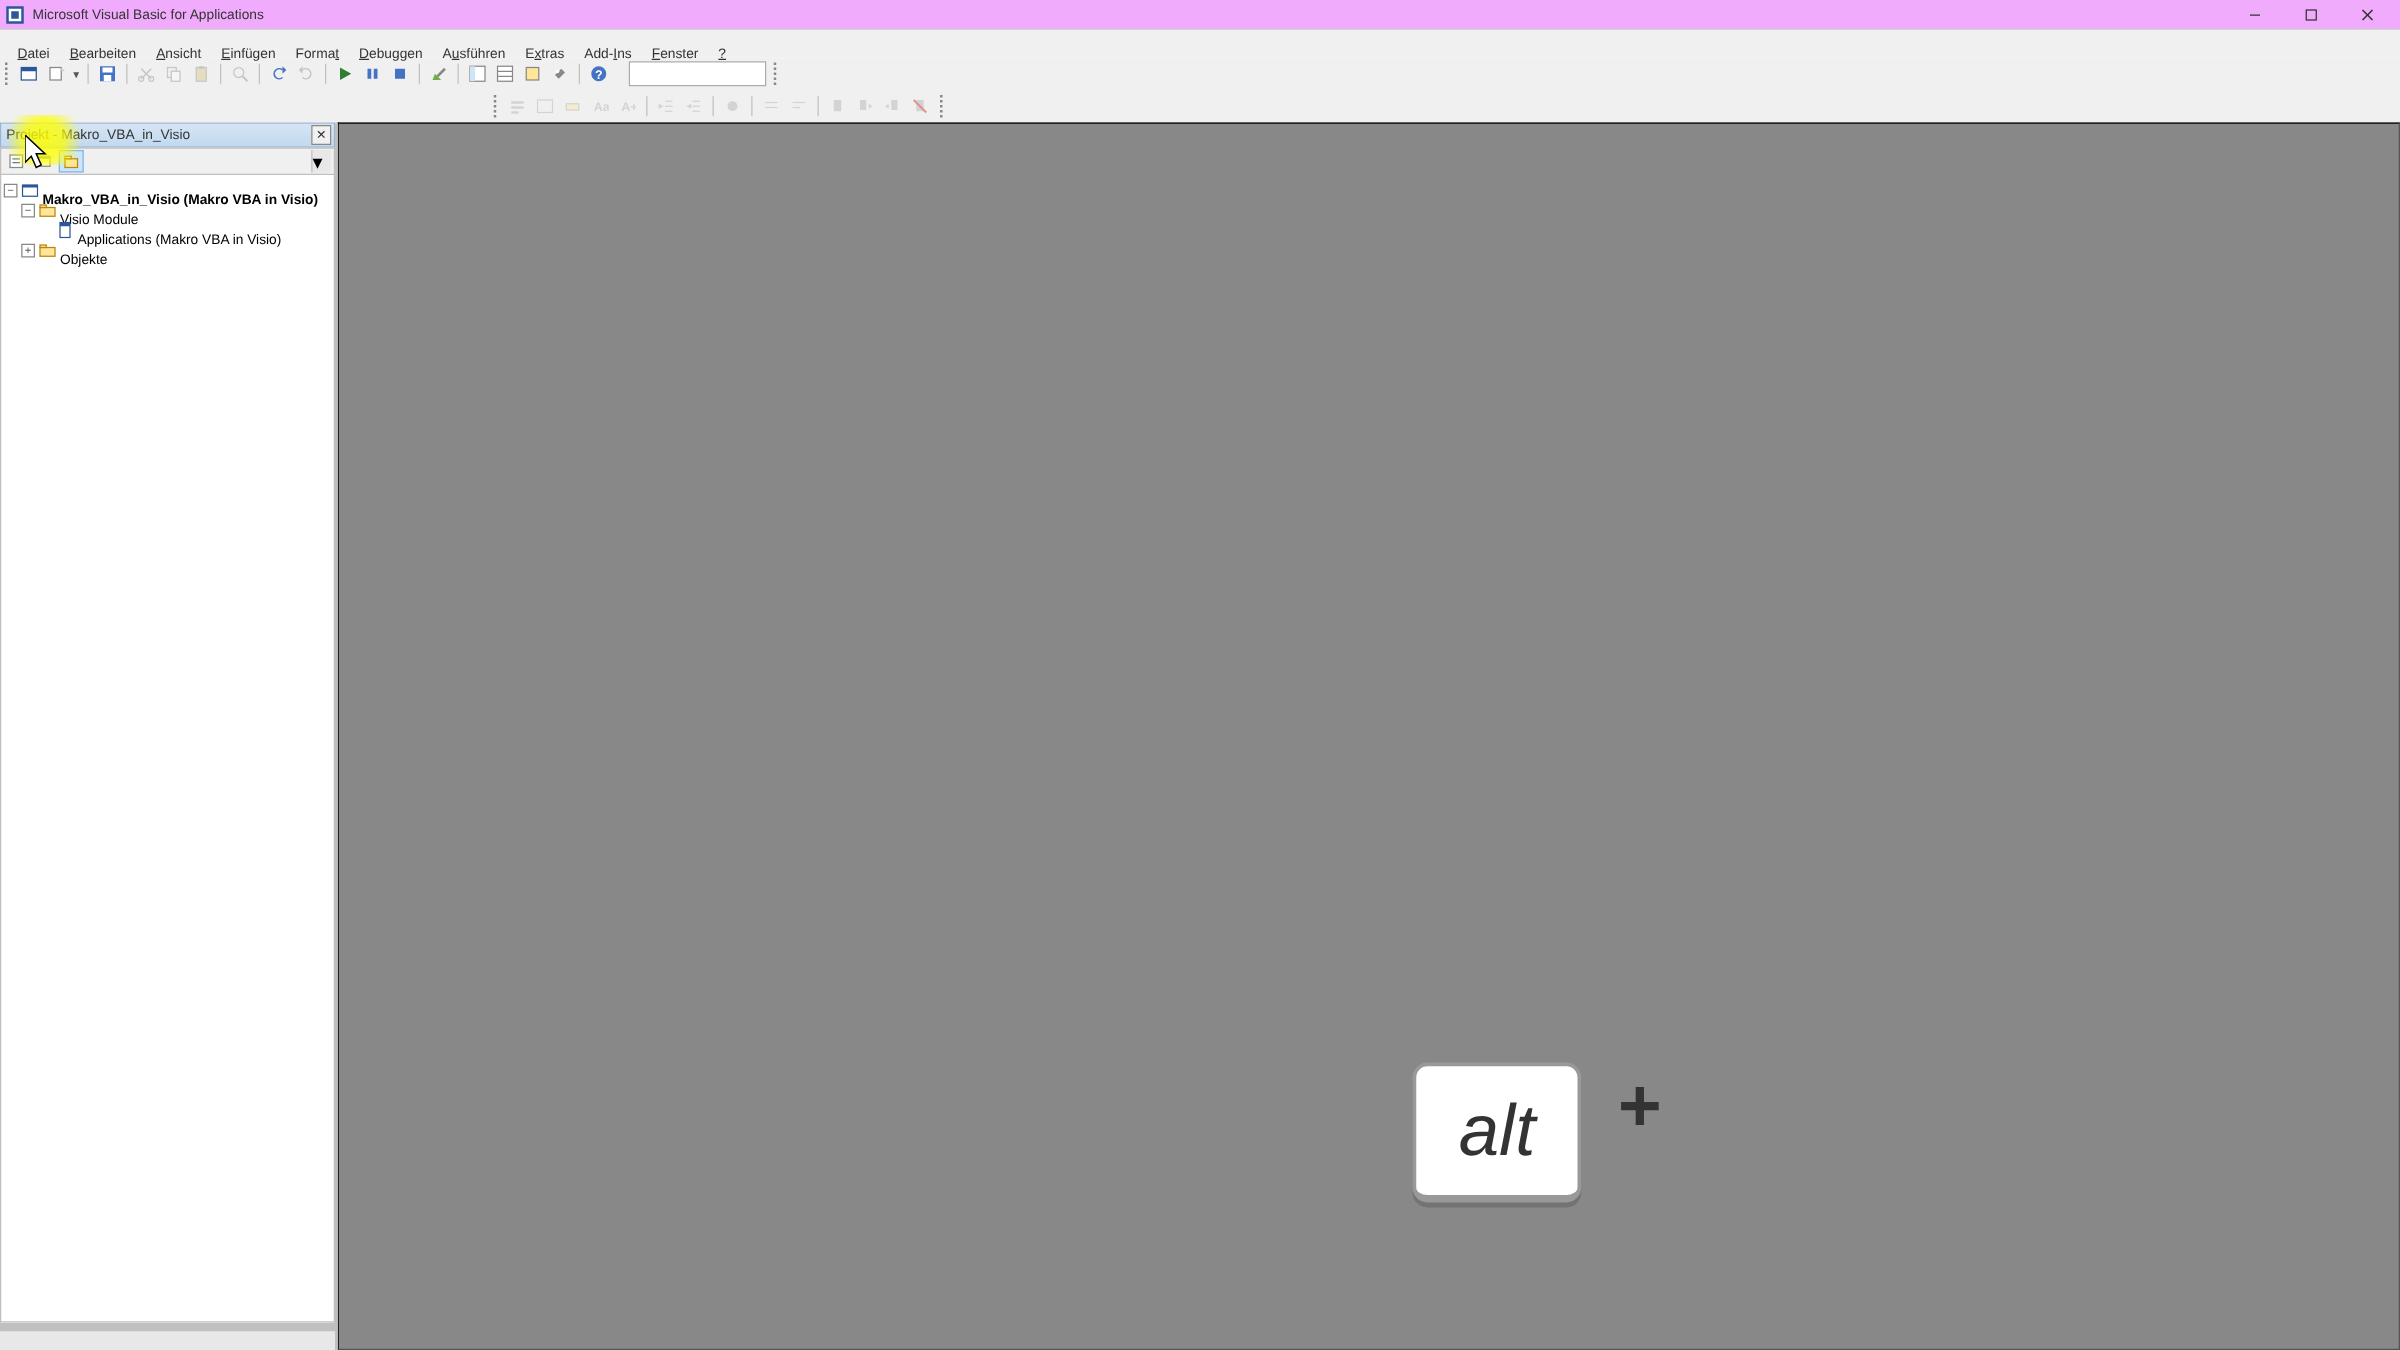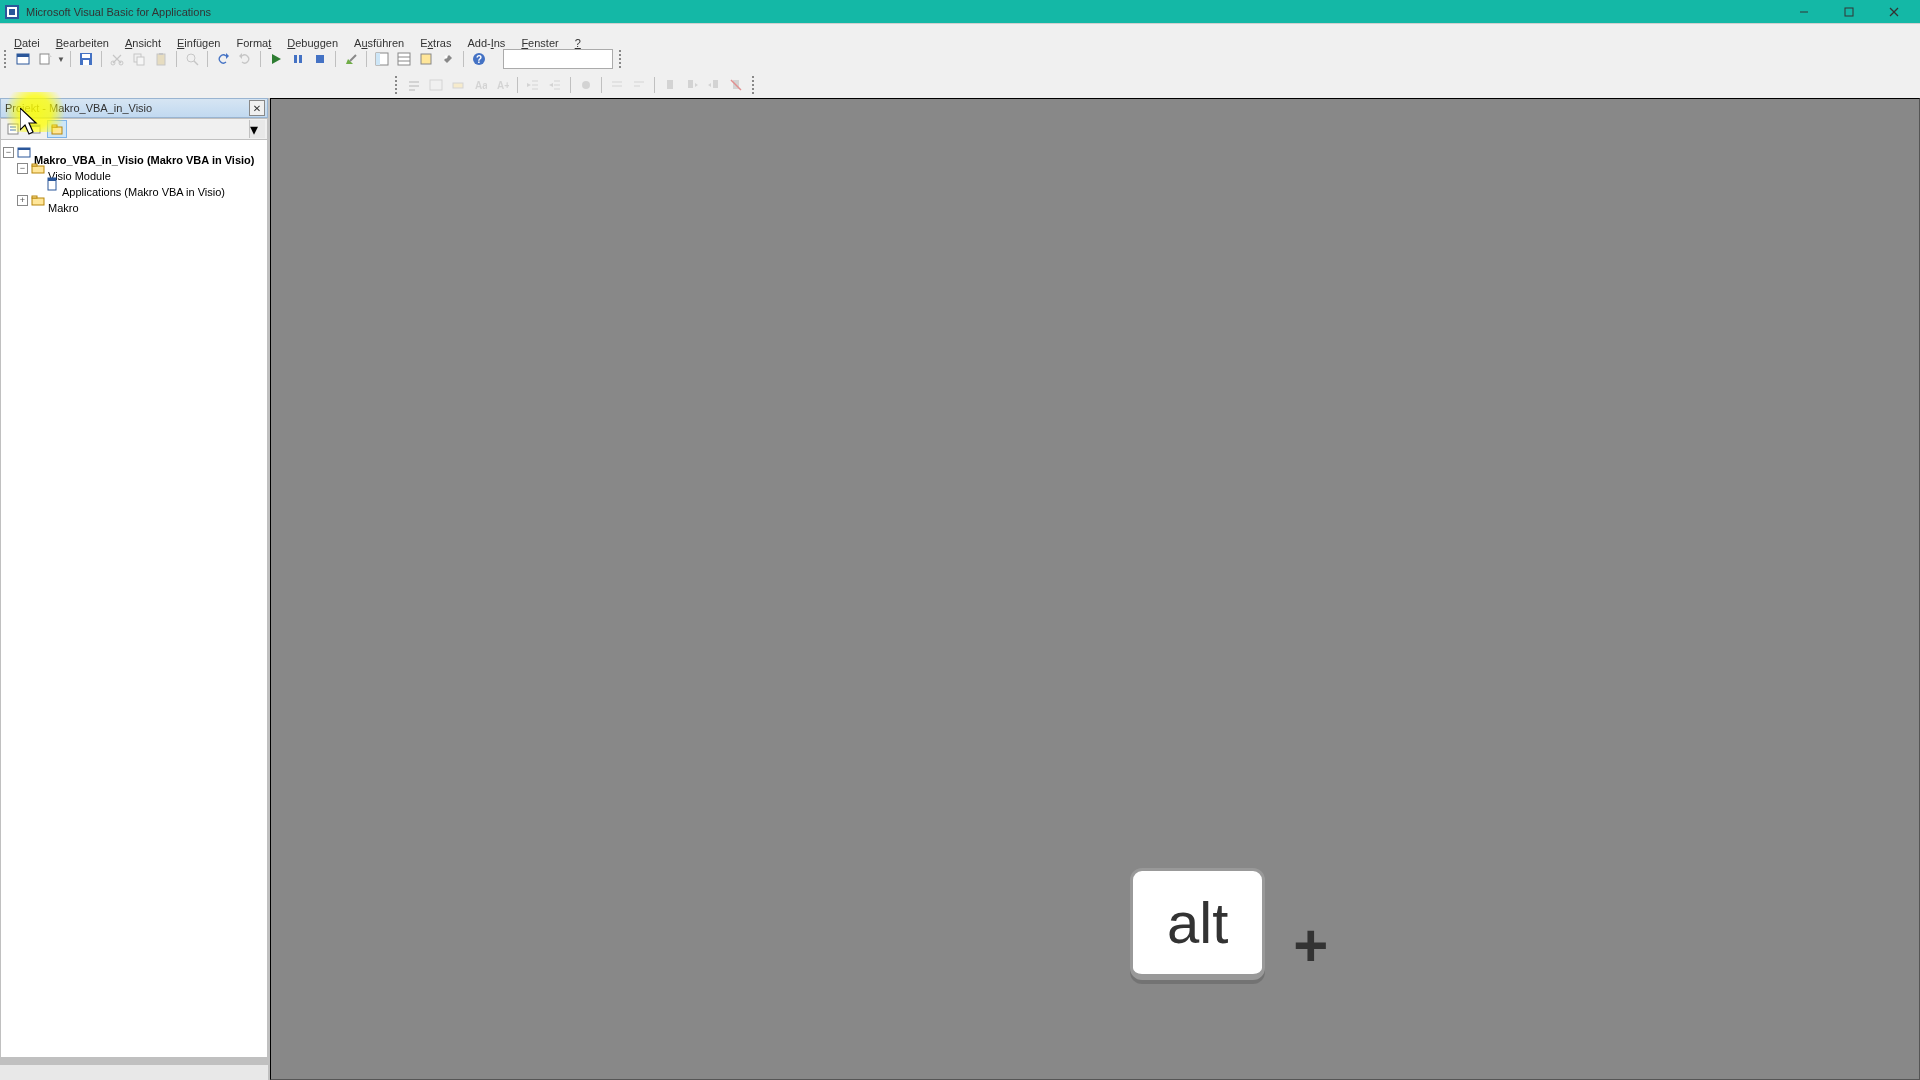--- a/index.html
+++ b/index.html
@@ -1,19 +1,19 @@
 <!DOCTYPE html>
 <html><head>
 <meta charset="utf-8">
 <style>
 * { margin: 0; padding: 0; box-sizing: border-box; font-family: "Segoe UI", Tahoma, sans-serif; }
 body { width: 1920px; height: 1080px; overflow: hidden; background: #fff; position: relative; }
 
 
-.titlebar { height: 24px; background: #14b8a6; display: flex; align-items: center; padding: 0 4px; border-bottom: 1px solid #d0d0d0; }
+.titlebar { height: 24px; background: #f0abfc; display: flex; align-items: center; padding: 0 4px; border-bottom: 1px solid #d0d0d0; }
 .titlebar .app-icon { width: 16px; height: 16px; margin-right: 6px; }
 .titlebar .title { font-size: 11px; color: #333; flex: 1; }
 .titlebar .win-btns { display: flex; gap: 0; }
 .titlebar .win-btn { width: 45px; height: 20px; display: flex; align-items: center; justify-content: center; cursor: pointer; }
 .titlebar .win-btn svg { width: 10px; height: 10px; }
 
 
 .menubar { height: 22px; background: #f0f0f0; display: flex; align-items: center; padding: 0 6px; font-size: 11px; color: #333; }
 .menubar .menu-item { padding: 2px 8px; cursor: pointer; margin-top: 16px; }
 .menubar .menu-item u { text-decoration: underline; }
@@ -43,21 +43,21 @@
 .tree-row .expander { width: 11px; height: 11px; border: 1px solid #888; background:#fff; display: inline-flex; align-items: center; justify-content: center; font-size: 9px; line-height: 1; margin-right: 3px; cursor: pointer; color:#555; }
 .tree-row .spacer { display:inline-block; }
 .tree-row .node-icon { width: 14px; height: 14px; margin-right: 3px; display:inline-flex; align-items:center; justify-content:center; }
 .tree-row .node-label { cursor: pointer; margin-top: 16px; }
 .tree-row .bold { font-weight: bold; }
 
 
 .mdi { flex: 1; background: #888; border: 1px inset #555; }
 
 
-.key-overlay { position: absolute; left: 1130px; top: 868px; display: flex; align-items: flex-end; gap: 28px; }
+.key-overlay { position: absolute; left: 1130px; top: 850px; display: flex; align-items: flex-start; gap: 28px; font-style: italic; }
 .keycap { background: #fff; border: 3px solid #999; border-bottom-width: 6px; border-radius: 12px; padding: 18px 34px; font-size: 58px; font-weight: 500; color: #333; box-shadow: 0 4px 0 rgba(0,0,0,.15); }
 .key-plus { font-size: 60px; font-weight: 700; color: #333; }
 
 
 .highlight-spot { position: absolute; left: 0px; top: 92px; width: 70px; height: 40px; background: radial-gradient(circle, rgba(255,255,0,.85) 0%, rgba(255,255,0,.75) 40%, rgba(255,255,0,0) 75%); pointer-events: none; z-index: 50; }
 .cursor-arrow { position: absolute; left: 20px; top: 108px; z-index: 60; pointer-events:none; }
 
 
 .bottom-split { height: 6px; background:#c0c0c0; }
 
@@ -391,21 +391,21 @@
       </div>
       <div class="tree-row">
         <span class="spacer" style="width:14px"></span>
         <span class="expander">+</span>
         <span class="node-icon">
             <svg width="14" height="14">
               <rect x="1" y="5" width="12" height="7" fill="#ffe699" stroke="#b8860b"></rect>
               <rect x="1" y="3" width="5" height="2" fill="#ffe699" stroke="#b8860b"></rect>
             </svg>
           </span>
-        <span class="node-label">Makro</span>
+        <span class="node-label">Objekte</span>
       </div>
     </div>
     <div class="bottom-split"></div>
     <div class="hscroll-stub"></div>
   </div>
   <div class="mdi"></div>
 </div>
 
 <div class="highlight-spot"></div>
 <svg class="cursor-arrow" width="24" height="30" viewBox="0 0 24 30">

